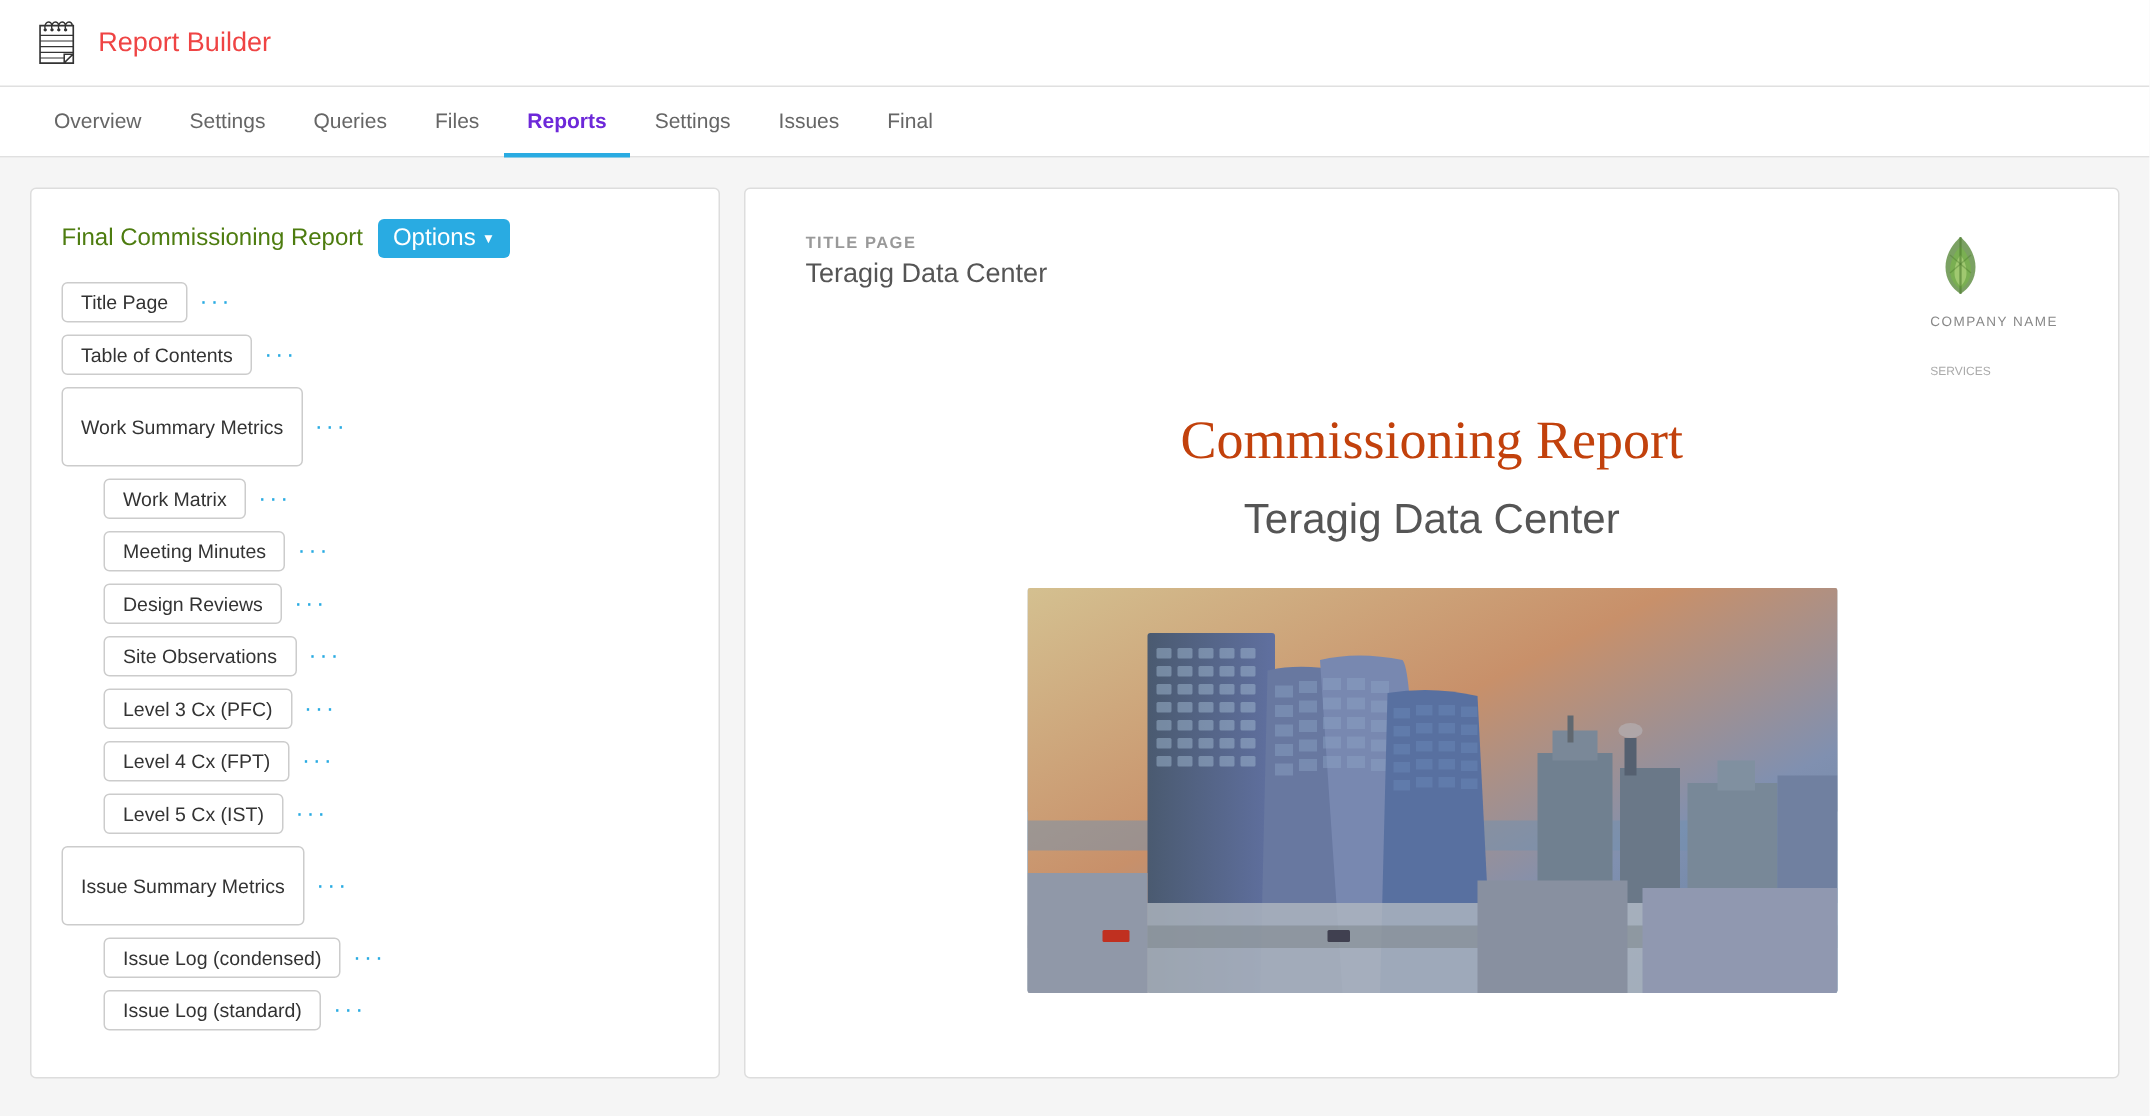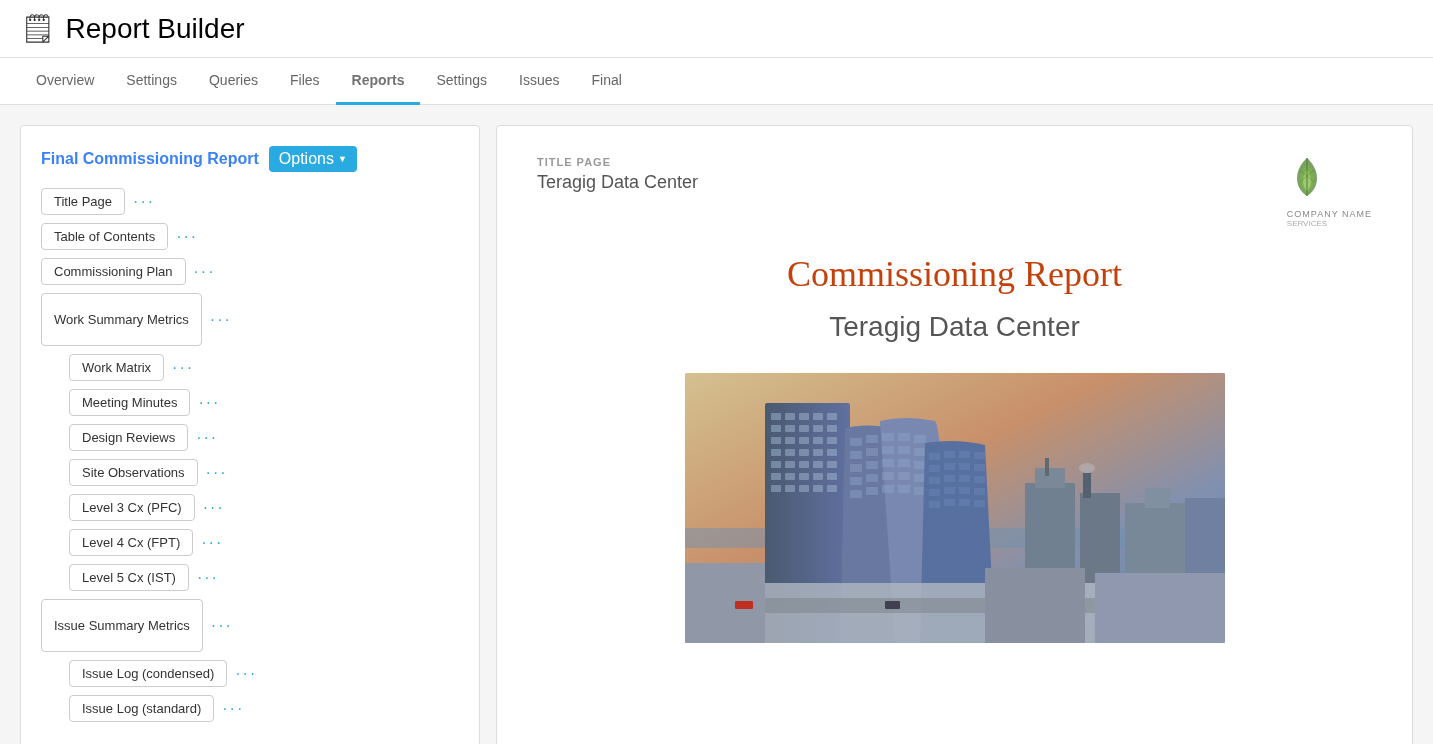--- a/index.html
+++ b/index.html
@@ -7,43 +7,43 @@
 
     
     .app-header {
       display: flex;
       align-items: center;
       padding: 12px 20px;
       background: #fff;
       border-bottom: 1px solid #e0e0e0;
     }
     .app-title {
-      font-size: 28px;
+      font-size: 18px;
       font-weight: 500;
-      color: #000000;
+      color: #ef4444;
     }
 
     
     .nav-bar {
       background: #fff;
       border-bottom: 1px solid #e0e0e0;
       display: flex;
       padding: 0 20px;
       text-align: right;
     }
     .nav-item {
       padding: 14px 16px;
       cursor: pointer;
       color: #666;
       font-size: 14px;
       border-bottom: 3px solid transparent;
       margin-bottom: -1px;
     }
     .nav-item.active {
-      color: #737373;
+      color: #6d28d9;
       font-weight: 600;
       border-bottom: 3px solid #29abe2;
     }
 
     
     .main-content {
       display: flex;
       gap: 16px;
       padding: 20px;
       min-height: calc(100vh - 110px);
@@ -61,22 +61,22 @@
     }
 
     .panel-header {
       display: flex;
       align-items: center;
       gap: 10px;
       margin-bottom: 16px;
     }
     .panel-title {
       font-size: 16px;
-      font-weight: 700;
-      color: #3b82f6;
+      font-weight: 400;
+      color: #4d7c0f;
     }
     .options-btn {
       background: #29abe2;
       color: #fff;
       border: none;
       border-radius: 4px;
       padding: 4px 10px;
       font-size: 16px;
       cursor: pointer;
       display: flex;
@@ -257,24 +257,20 @@
     <div id="sections-list">
         <div class="section-item">
           <button class="section-btn">Title Page</button>
           <button class="dots-btn"></button>
         </div>
         <div class="section-item">
           <button class="section-btn">Table of Contents</button>
           <button class="dots-btn"></button>
         </div>
         <div class="section-item">
-          <button class="section-btn">Commissioning Plan</button>
-          <button class="dots-btn"></button>
-        </div>
-        <div class="section-item">
           <button class="group-label-btn">Work Summary Metrics</button>
           <button class="dots-btn"></button>
         </div>
         <div class="subsection-item">
           <button class="section-btn">Work Matrix</button>
           <button class="dots-btn"></button>
         </div>
         <div class="subsection-item">
           <button class="section-btn">Meeting Minutes</button>
           <button class="dots-btn"></button>
@@ -319,21 +315,21 @@
       <div style="float:right;">
         <svg class="preview-logo-icon" viewBox="0 0 40 50" xmlns="http://www.w3.org/2000/svg">
           <path d="M20 2 C20 2, 10 10, 10 22 C10 30, 14 36, 20 40 C26 36, 30 30, 30 22 C30 10, 20 2, 20 2Z" fill="#5a8a3c" opacity="0.8"></path>
           <path d="M20 8 C20 8, 13 15, 13 24 C13 30, 16 34, 20 37 C24 34, 27 30, 27 24 C27 15, 20 8, 20 8Z" fill="#7ab050" opacity="0.9"></path>
           <path d="M20 14 C17 18, 16 22, 16 26 C16 30, 18 33, 20 35 C22 33, 24 30, 24 26 C24 22, 23 18, 20 14Z" fill="#a0c870"></path>
           <line x1="20" y1="2" x2="20" y2="40" stroke="#4a7a2c" stroke-width="1.5" opacity="0.6"></line>
           <line x1="13" y1="14" x2="27" y2="26" stroke="#4a7a2c" stroke-width="1" opacity="0.4"></line>
           <line x1="27" y1="14" x2="13" y2="26" stroke="#4a7a2c" stroke-width="1" opacity="0.4"></line>
         </svg>
         <span class="preview-logo-text">COMPANY NAME</span>
-        <span style="font-size:8px; color:#aaa; display:block;">SERVICES</span>
+        <span style="font-size:8px; color:#aaa; display:block;margin-top:24px;">SERVICES</span>
       </div>
       <div>
         <div class="preview-label">TITLE PAGE</div>
         <div class="preview-subtitle">Teragig Data Center</div>
       </div>
     </div>
 
     <div class="preview-main-title">Commissioning Report</div>
     <div class="preview-project-name">Teragig Data Center</div>
 

